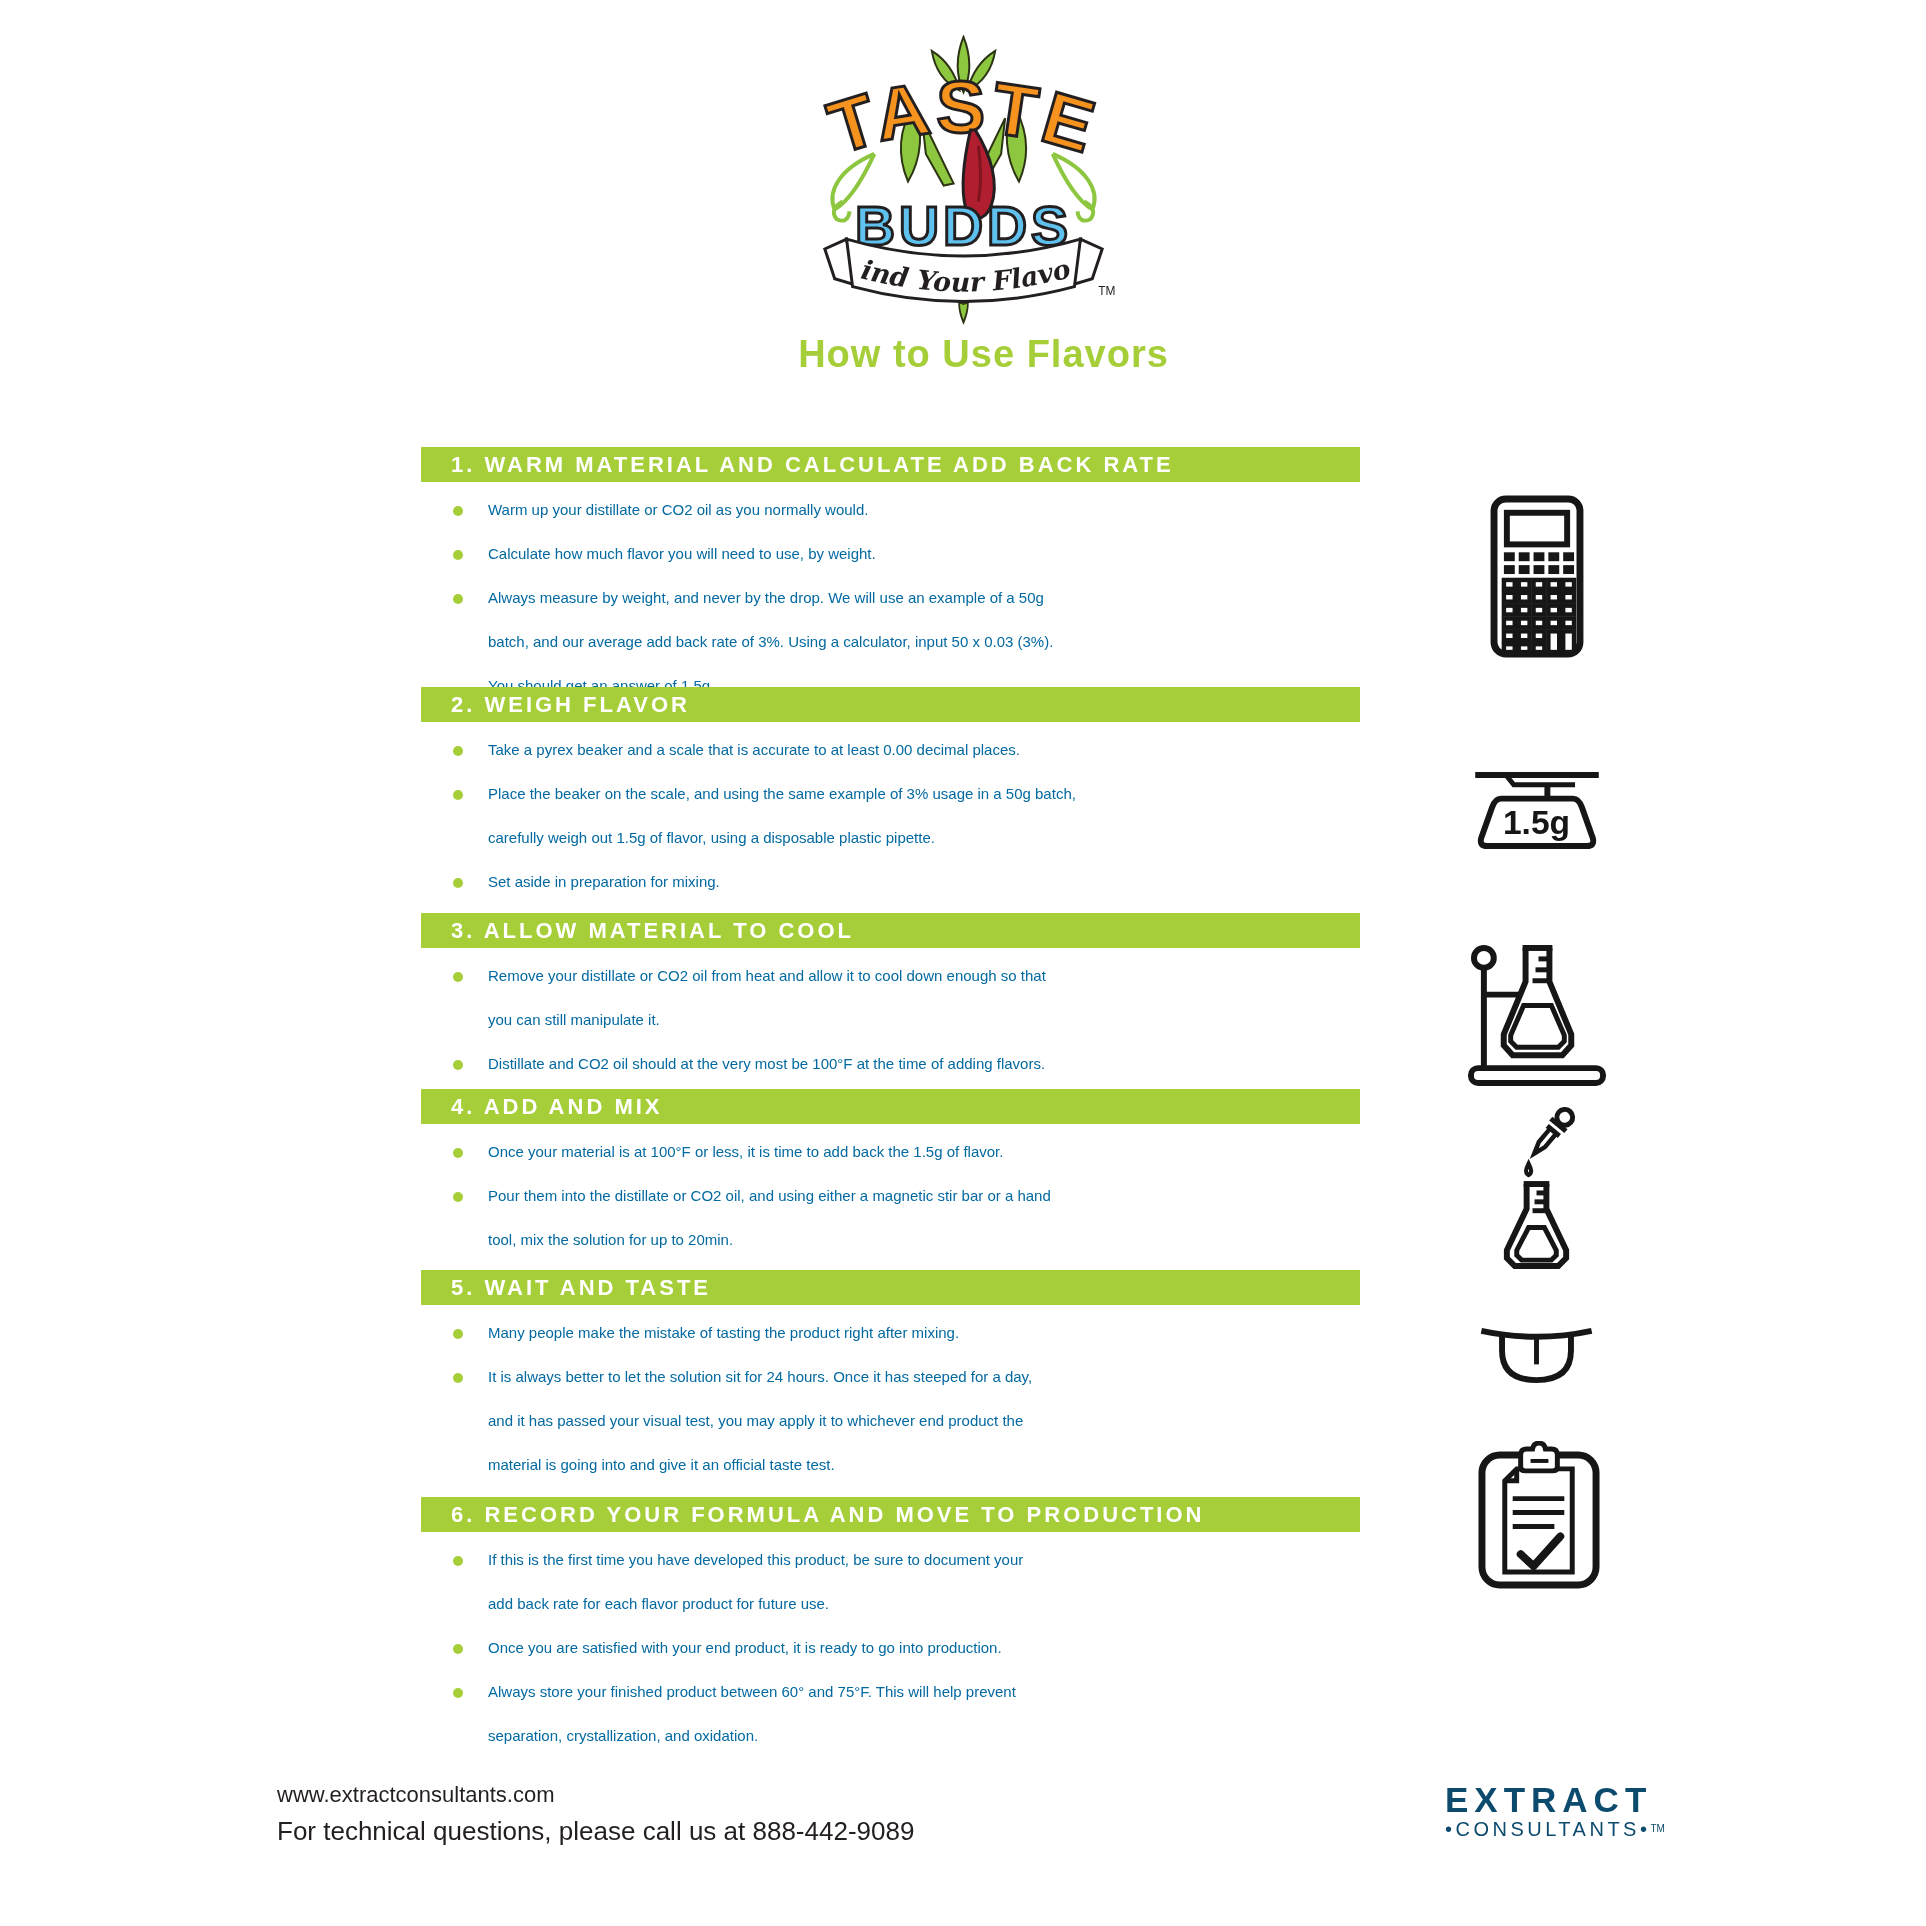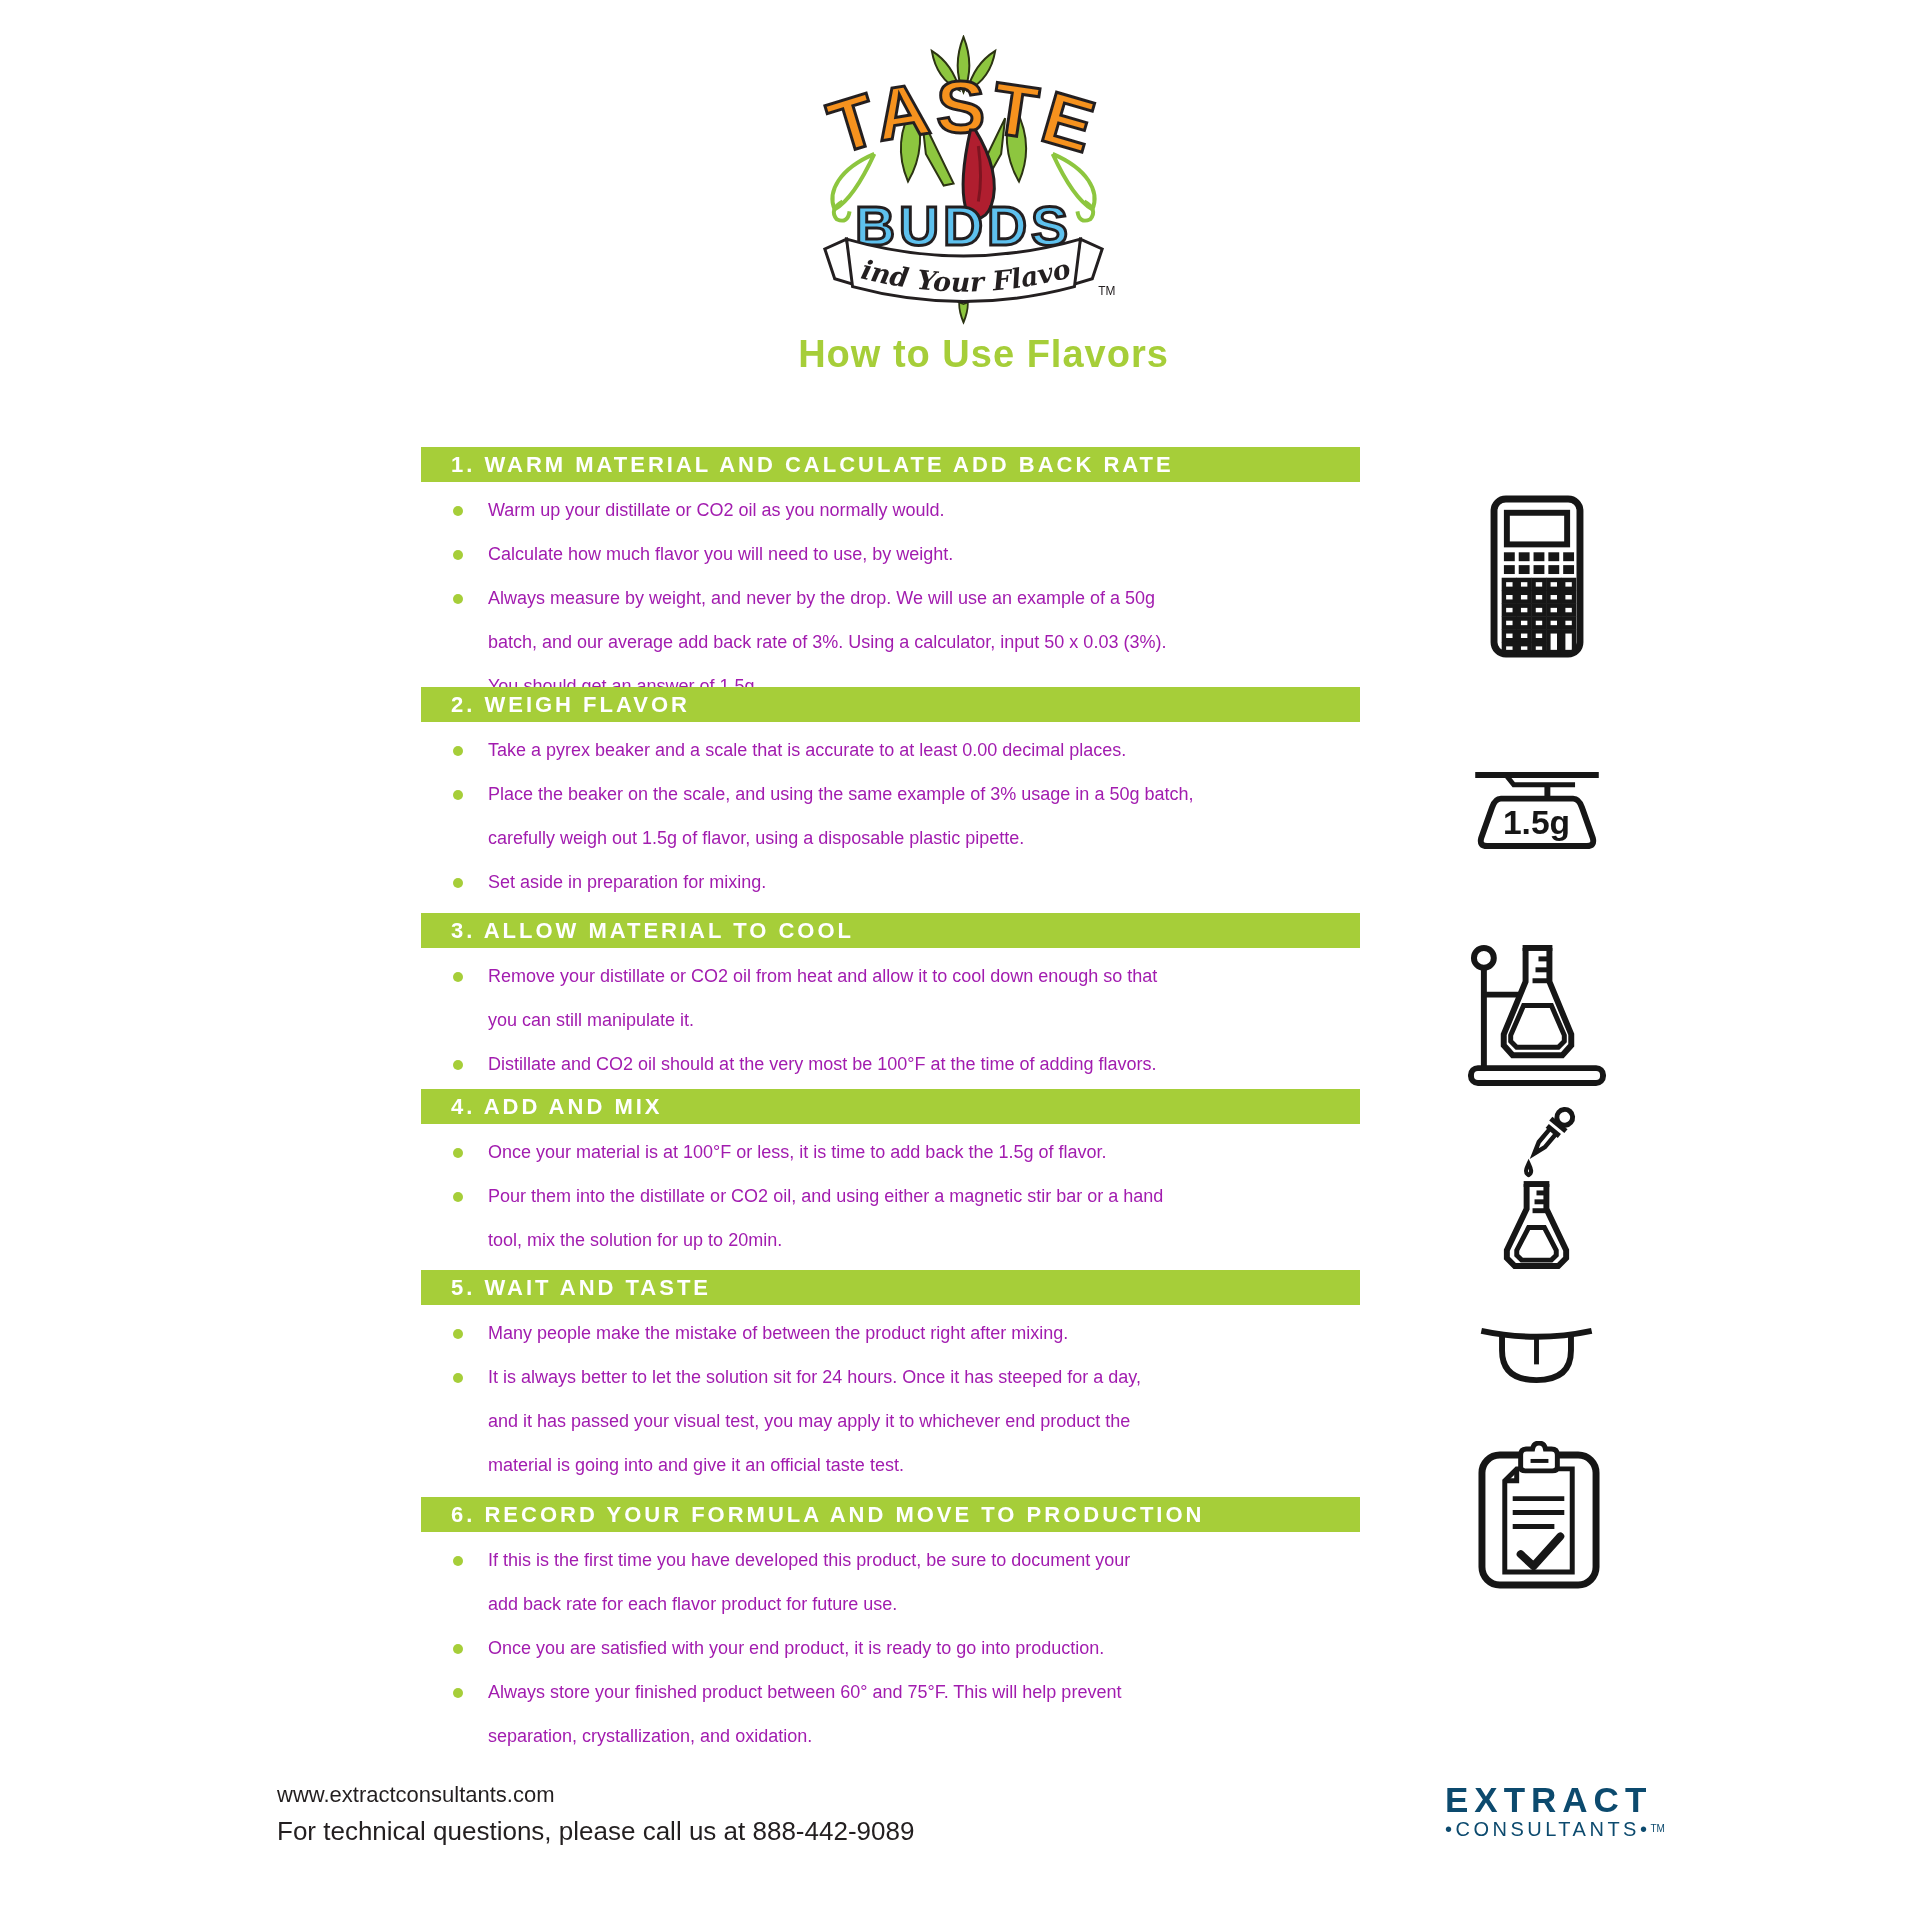--- a/index.html
+++ b/index.html
@@ -12,22 +12,22 @@
   
   .doc-title{position:absolute;left:0;top:333px;width:100%;text-align:center;
              font-size:38px;font-weight:bold;letter-spacing:1px;color:#a6ce39;margin-left:20px;}
 
   
   .section{position:absolute;left:421px;width:1020px;}
   .bar{width:939px;height:35px;background:#a6ce39;color:#ffffff;font-weight:bold;
        font-size:22px;letter-spacing:3px;line-height:36px;padding-left:30px;
        box-sizing:border-box;white-space:nowrap;}
   ul.bullets{list-style:none;margin:6px 0 0 0;padding:0;}
-  ul.bullets li{position:relative;padding-left:67px;font-size:18px;line-height:44px;
-                white-space:pre-line;color:#a21caf;}
+  ul.bullets li{position:relative;padding-left:67px;font-size:15px;line-height:44px;
+                white-space:pre-line;color:#0369a1;}
   ul.bullets li::before{content:"";position:absolute;left:32px;top:18px;width:10px;height:10px;
                         border-radius:50%;background:#a6ce39;}
 
   
   .icon{position:absolute;}
   .icon svg{display:block;width:100%;height:100%;}
 
   
   .footer-web{position:absolute;left:277px;top:1782px;font-size:22px;color:#231f20;}
   .footer-support{position:absolute;left:277px;top:1816px;font-size:26px;color:#231f20;}
@@ -127,21 +127,21 @@
     <ul class="bullets">
       <li>Once your material is at 100°F or less, it is time to add back the 1.5g of flavor.</li>
       <li>Pour them into the distillate or CO2 oil, and using either a magnetic stir bar or a hand
 tool, mix the solution for up to 20min.</li>
     </ul>
   </div>
 
   <div class="section" style="top:1270px;">
     <div class="bar">5. WAIT AND TASTE</div>
     <ul class="bullets">
-      <li>Many people make the mistake of between the product right after mixing.</li>
+      <li>Many people make the mistake of tasting the product right after mixing.</li>
       <li>It is always better to let the solution sit for 24 hours. Once it has steeped for a day,
 and it has passed your visual test, you may apply it to whichever end product the
 material is going into and give it an official taste test.</li>
     </ul>
   </div>
 
   <div class="section" style="top:1497px;">
     <div class="bar">6. RECORD YOUR FORMULA AND MOVE TO PRODUCTION</div>
     <ul class="bullets">
       <li>If this is the first time you have developed this product, be sure to document your

